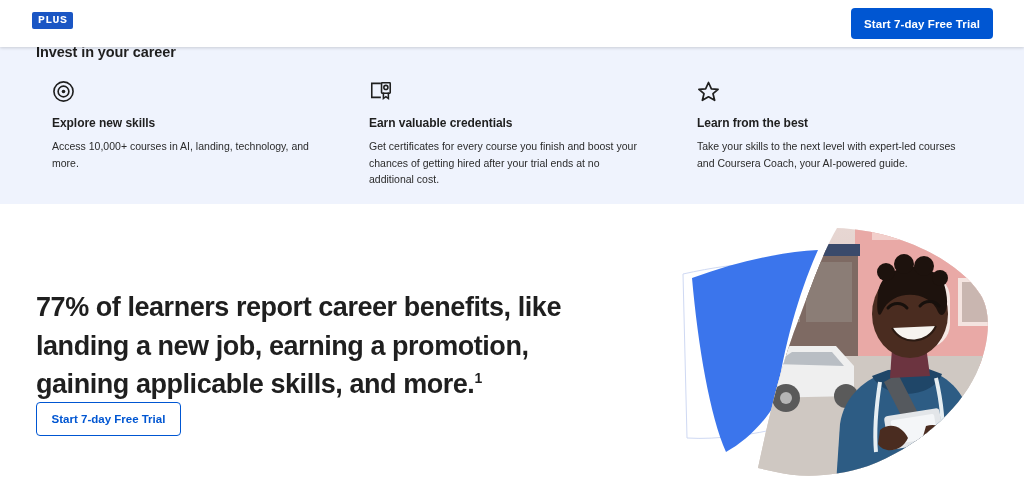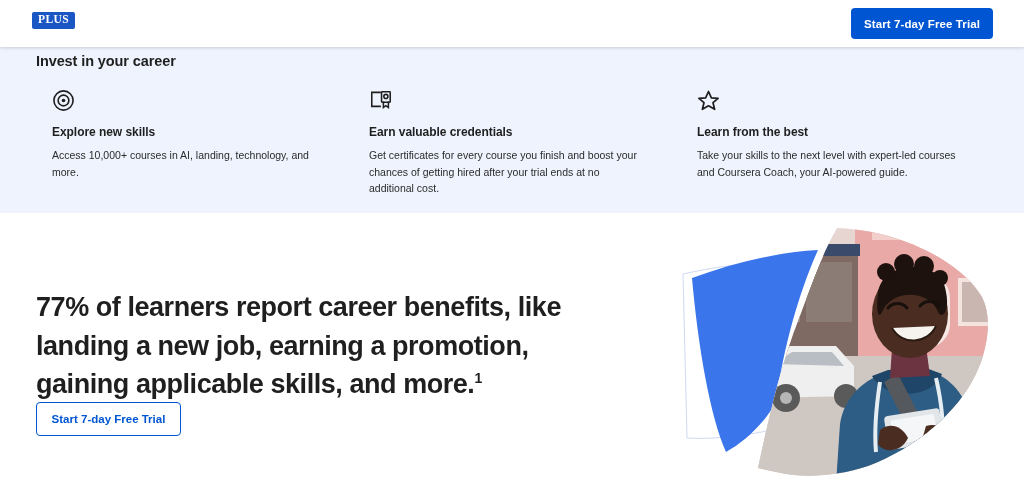--- a/index.html
+++ b/index.html
@@ -29,21 +29,21 @@
     font-family: "DejaVu Sans", sans-serif;
     font-size: 21px;
     font-weight: 700;
     letter-spacing: -0.6px;
     color: #1a56c4;
     line-height: 1;
   }
   .plus-badge {
     background: #1a56c4;
     color: #ffffff;
-    font-family: Liberation Serif, serif;
+    font-family: Liberation Mono, monospace;
     font-size: 11.5px;
     font-weight: 700;
     letter-spacing: 0.4px;
     padding: 2px 6px 3px 6px;
     border-radius: 2px;
     line-height: 1;
   }
   .header-cta {
     position: absolute; right: 31px; top: 8px;
     width: 142px; height: 31px;
@@ -53,21 +53,21 @@
     font-family: "Liberation Sans", sans-serif;
     font-size: 11.5px;
     font-weight: 700;
     letter-spacing: 0.1px;
     cursor: pointer;
     display: flex; align-items: center; justify-content: center;
   }
 
   
   .benefits {
-    position: absolute; top: 44px; left: 0;
+    position: absolute; top: 35px; left: 0;
     width: 1024px; height: 169px;
     background: #eff3fd;
     padding-left: 42px;
   }
   .benefits-title {
     position: absolute; left: 36px; top: 9px;
     font-size: 14.5px;
     font-weight: 700;
     color: #1f1f1f;
     letter-spacing: -0.1px;

